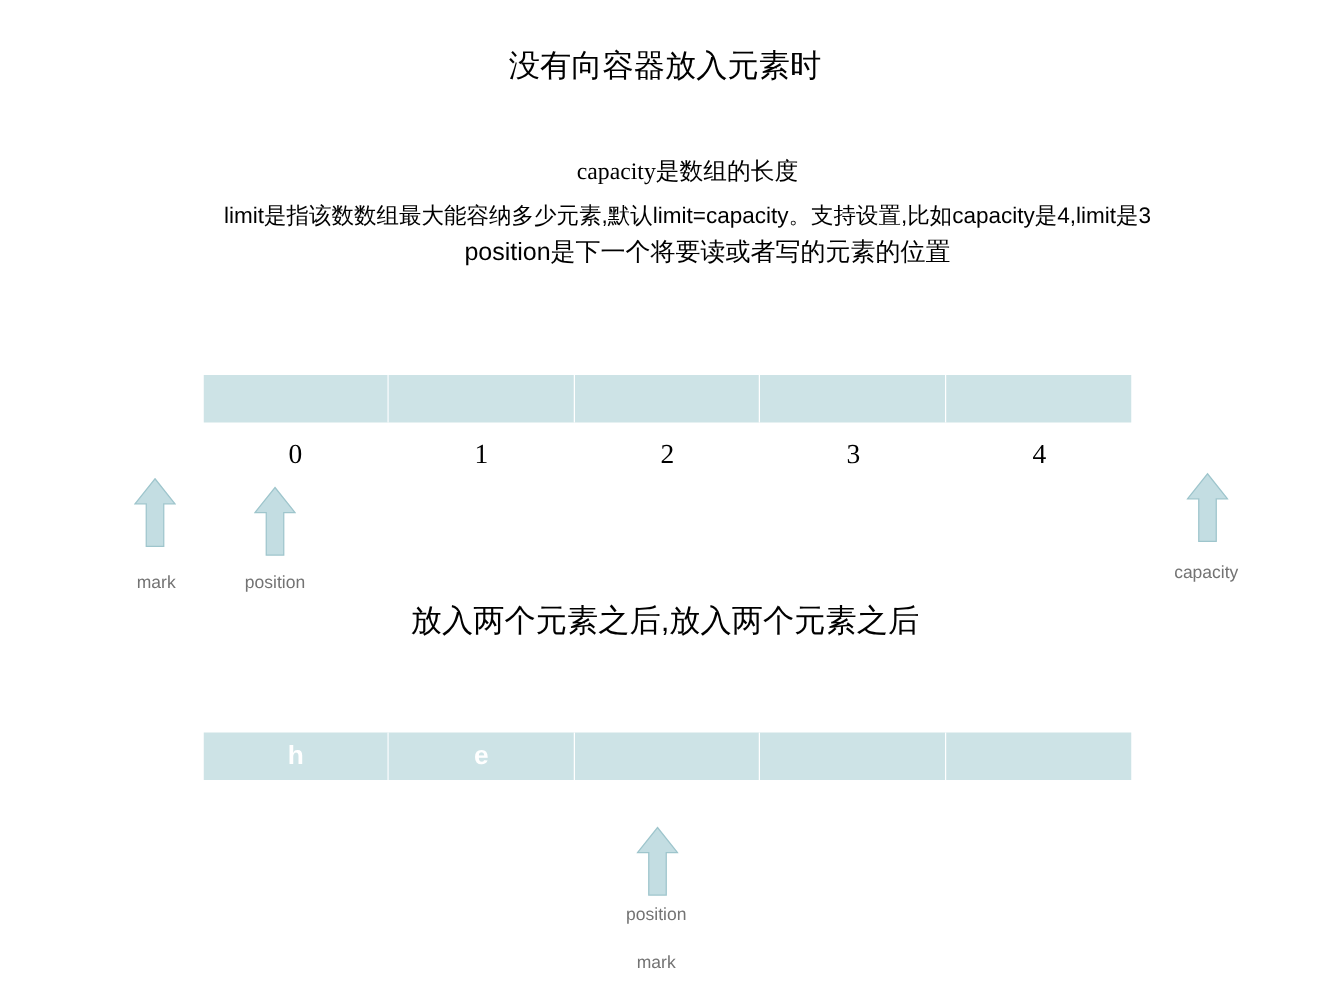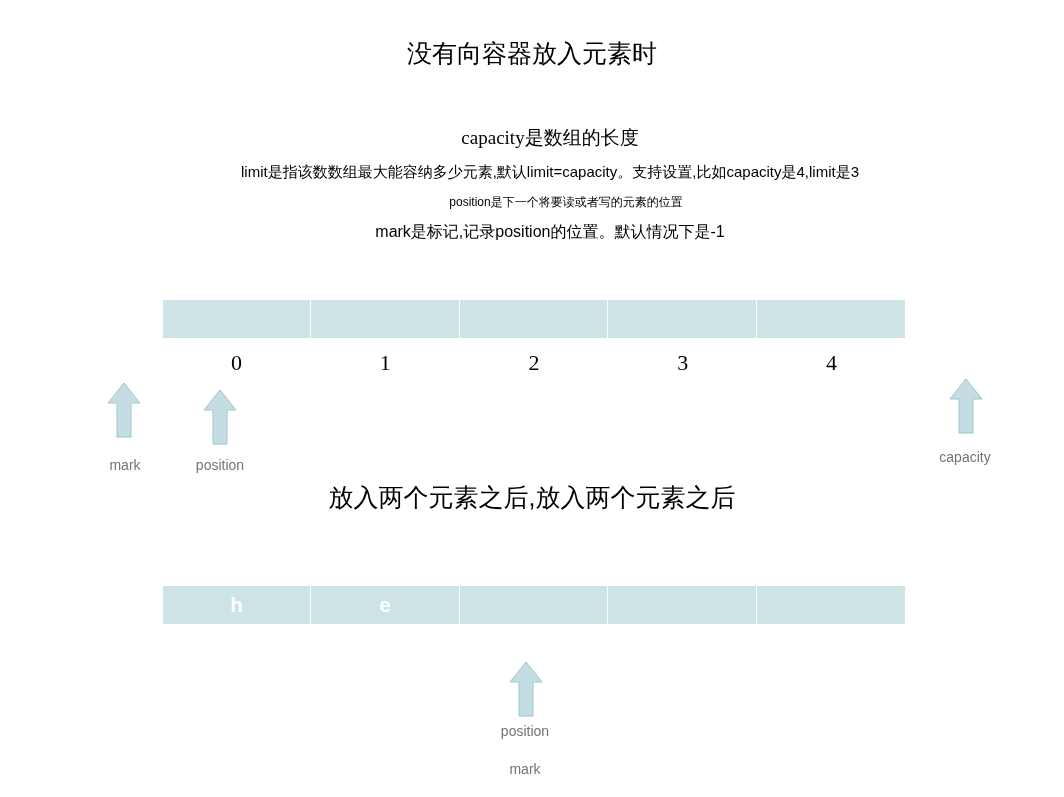--- a/index.html
+++ b/index.html
@@ -61,26 +61,26 @@
     white-space: nowrap;
     margin-left: 36px;
   }
   .desc .l1 {
     font-size: 19px;
     line-height: 26px;
     font-family: "Liberation Serif", serif;
     margin-bottom: 10px;
   }
   .desc .l2 {
-    font-size: 15px;
+    font-size: 18px;
     line-height: 22px;
     margin-bottom: 8px;
   }
   .desc .l3 {
-    font-size: 12px;
+    font-size: 20px;
     line-height: 22px;
     margin-bottom: 8px;
     padding-left: 32px;
   }
   .desc .l4 {
     font-size: 16px;
     line-height: 22px;
   }
 
   
@@ -175,21 +175,20 @@
 <body>
 
 <div class="canvas">
 
   <div class="title-1">没有向容器放入元素时</div>
 
   <div class="desc">
     <span class="line l1">capacity是数组的长度</span>
     <span class="line l2">limit是指该数数组最大能容纳多少元素,默认limit=capacity。支持设置,比如capacity是4,limit是3</span>
     <span class="line l3">position是下一个将要读或者写的元素的位置</span>
-    <span class="line l4">mark是标记,记录position的位置。默认情况下是-1</span>
   </div>
 
   <div class="buffer" id="buffer-empty">
     <div class="cell"></div>
     <div class="cell"></div>
     <div class="cell"></div>
     <div class="cell"></div>
     <div class="cell"></div>
   </div>
 

